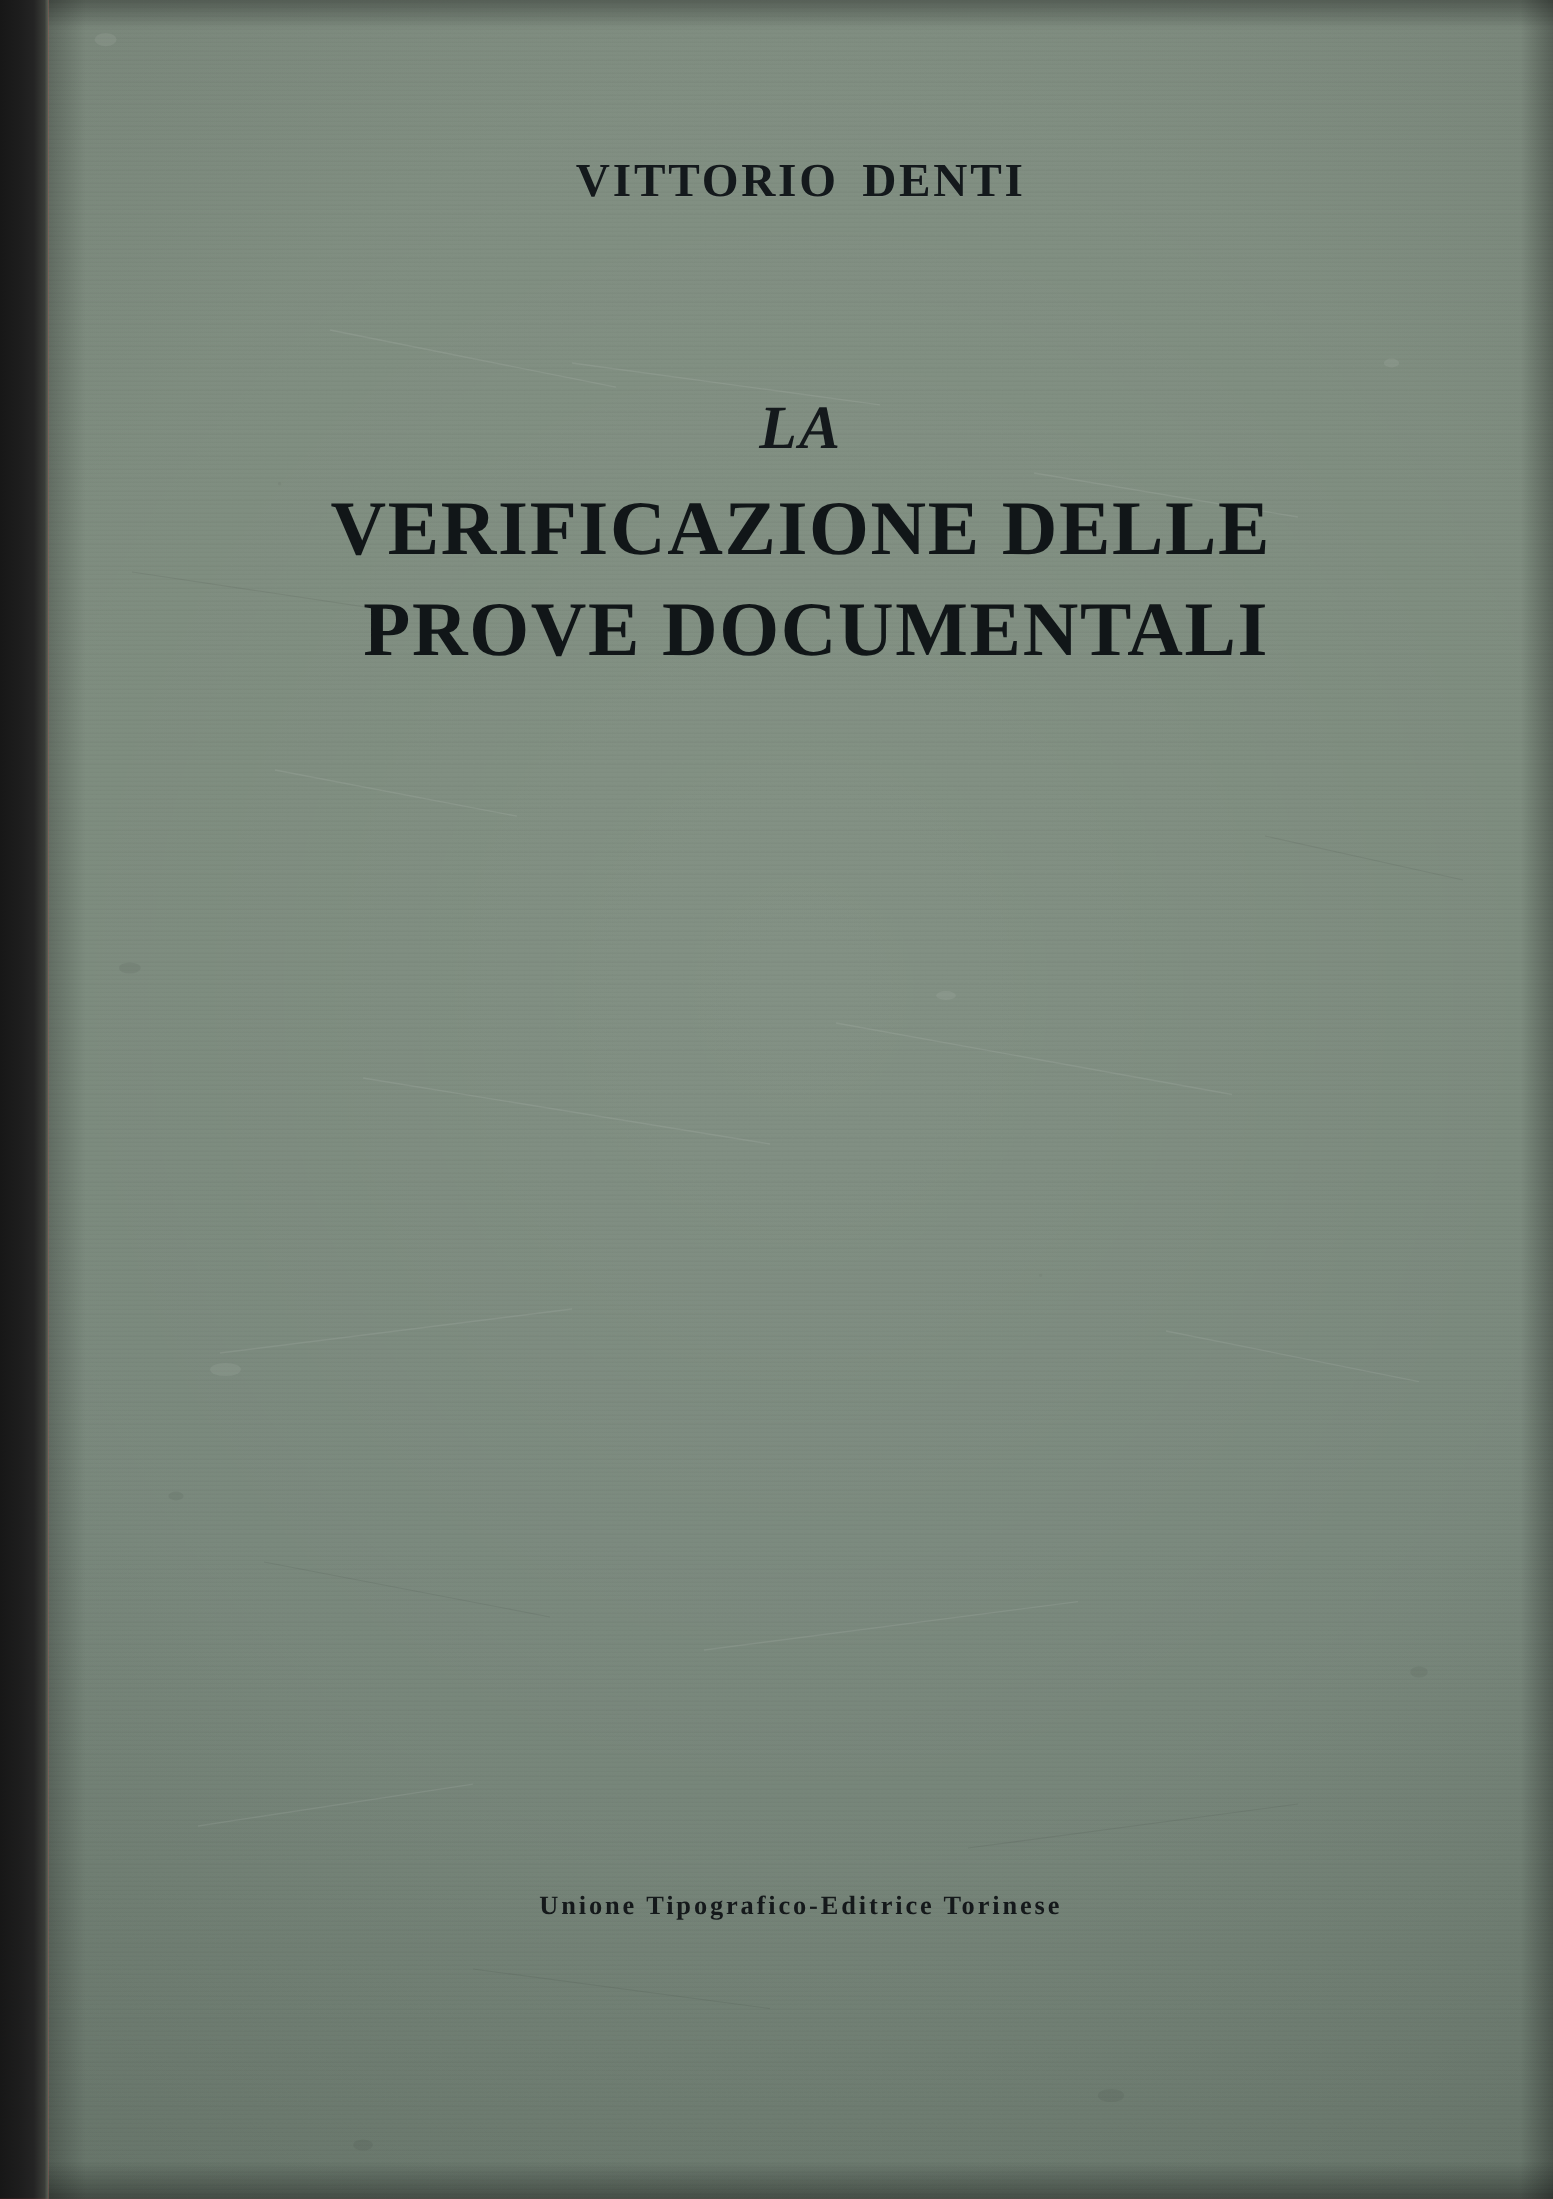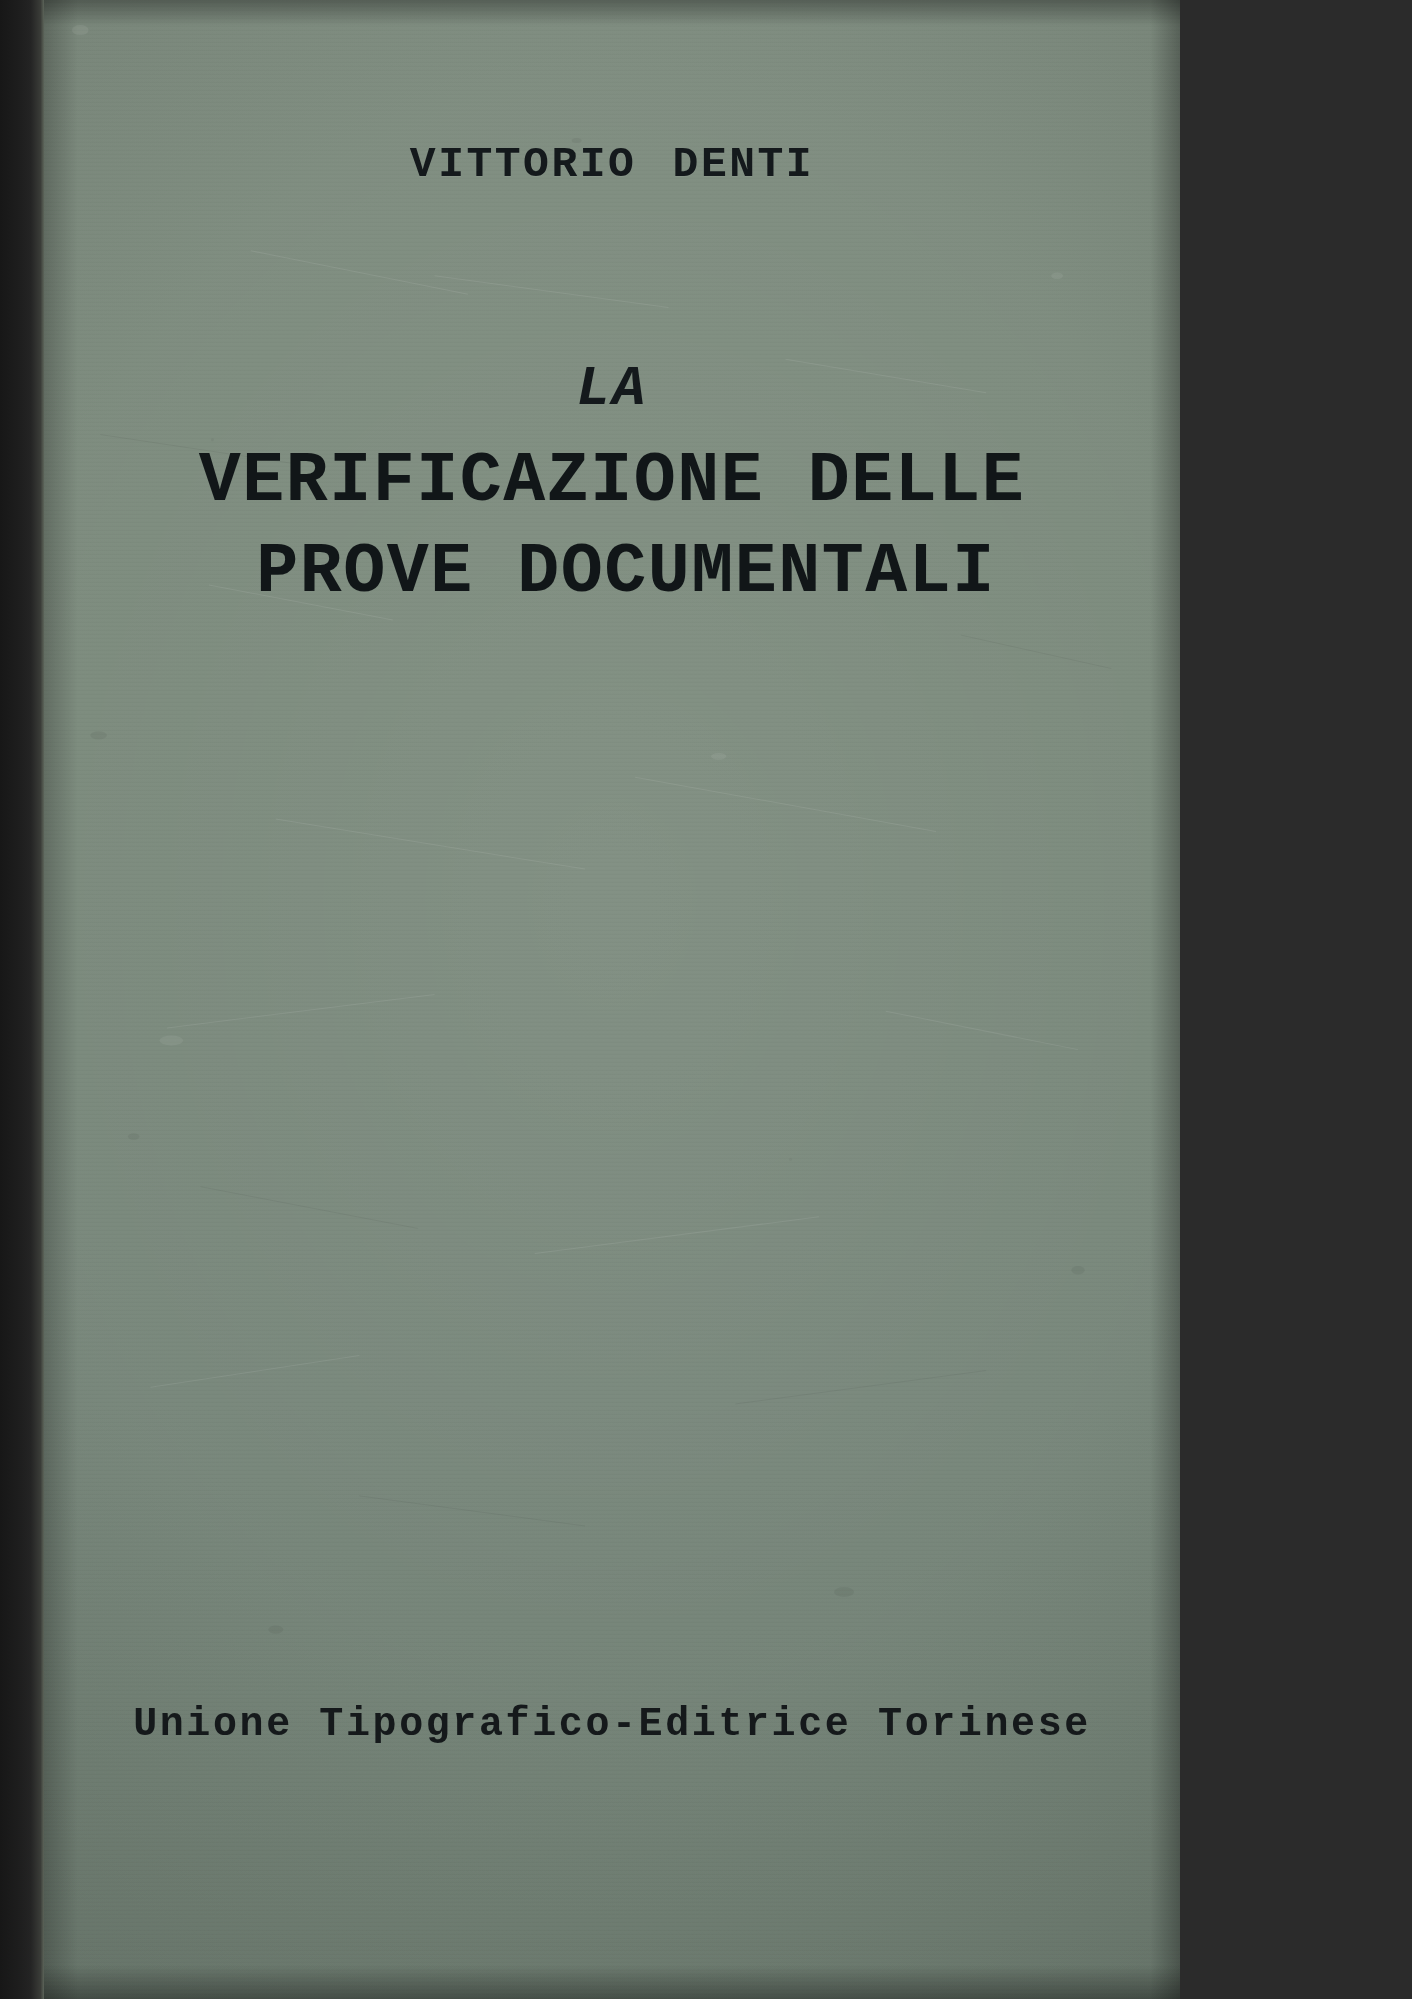--- a/index.html
+++ b/index.html
@@ -3,25 +3,25 @@
 <meta charset="utf-8">
 <style>
   html, body {
     margin: 0;
     padding: 0;
     background: #2b2b2b;
   }
 
   .book-cover {
     position: relative;
-    width: 1180px;
+    width: 1412px;
     height: 1999px;
     overflow: hidden;
     background: #ef4444;
-    font-family: Liberation Mono, monospace;
+    font-family: Liberation Serif, serif;
   }
 
   
   .spine {
     position: absolute;
     left: 0;
     top: 0;
     width: 44px;
     height: 100%;
     background: linear-gradient(90deg,
@@ -149,21 +149,21 @@
 
   .title-line-1 { margin-top: 18px; text-align: center; }
   .title-line-2 { margin-top: 2px; padding-left: 28px; }
 
   .publisher {
     position: absolute;
     bottom: 252px;
     left: 0;
     right: 0;
     text-align: center;
-    font-size: 40px;
+    font-size: 24px;
     font-weight: 700;
     letter-spacing: 2.6px;
     color: #15191b;
   }
 </style>
 </head>
 <body>
 
 <div class="book-cover">
 

